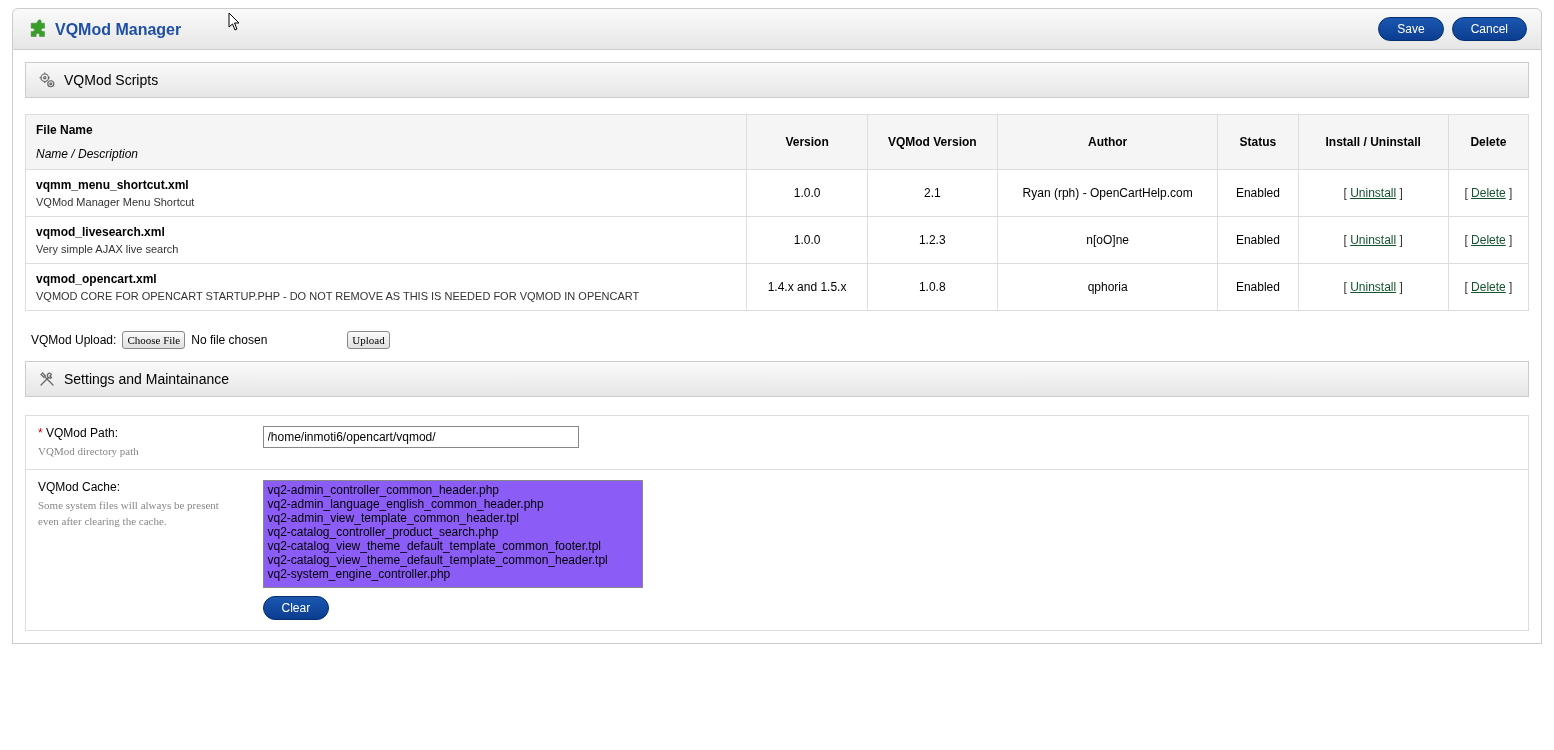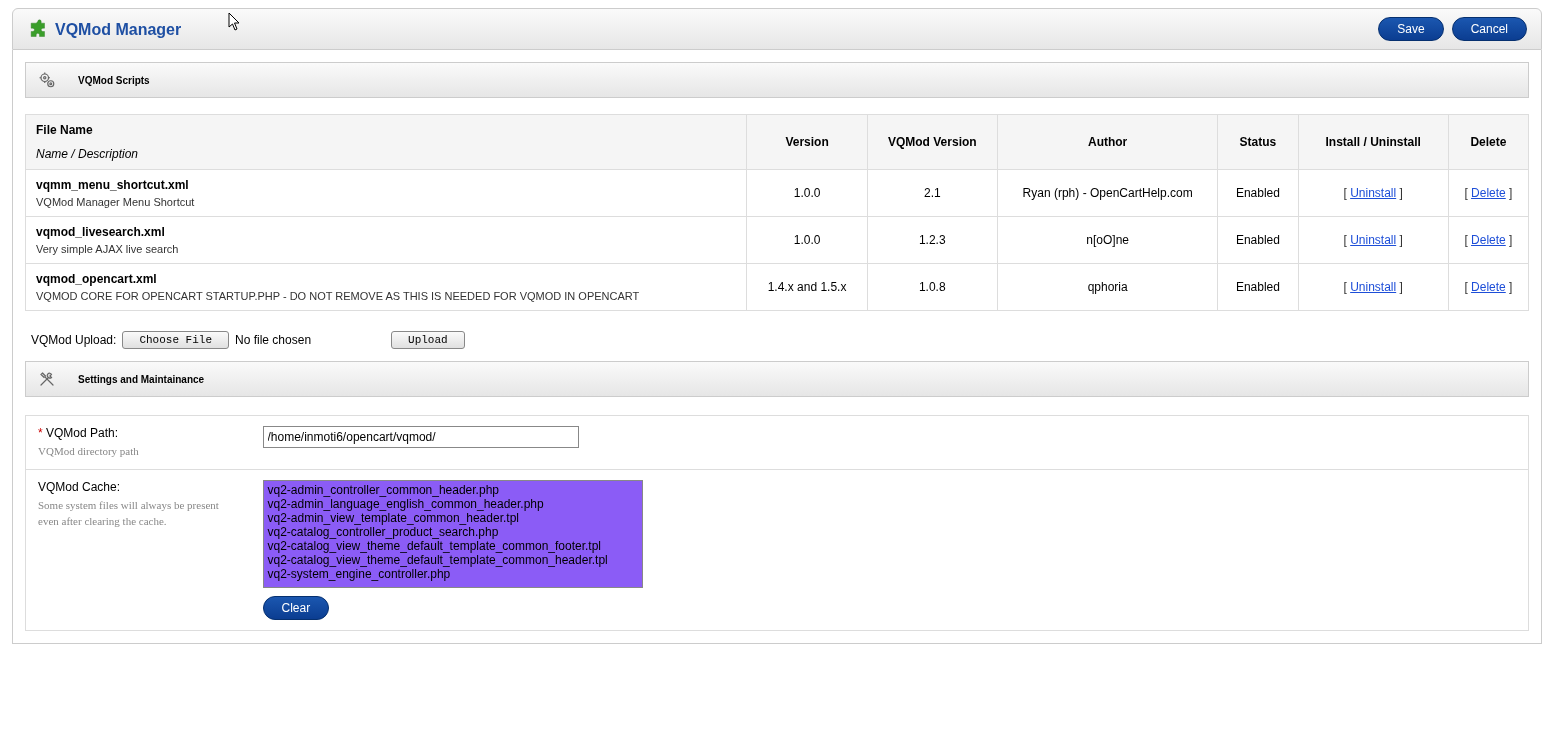--- a/index.html
+++ b/index.html
@@ -57,23 +57,23 @@
     background: #fff;
   }
 
   
   .section-heading {
     border: 1px solid #ccc;
     background: linear-gradient(#fafafa, #e6e6e6);
     padding: 8px 12px;
     display: flex;
     align-items: center;
-    gap: 22px;
-    font-weight: bold;
-    font-size: 10px;
+    gap: 8px;
+    font-weight: normal;
+    font-size: 14px;
     margin-top: 12px;
   }
   .section-heading:first-child { margin-top: 0; }
   .section-heading svg { display: block; }
 
   
   table.scripts {
     width: 100%;
     border-collapse: collapse;
     margin-top: 16px;
@@ -89,21 +89,21 @@
     text-align: center;
     font-weight: bold;
     vertical-align: middle;
   }
   table.scripts th.col-file { text-align: left; vertical-align: top; }
   .th-filename { font-weight: bold; margin-bottom: 10px; }
   .th-namedesc { font-style: italic; font-weight: normal; }
   table.scripts td.center { text-align: center; vertical-align: middle; }
   .file-name { font-weight: bold; margin-bottom: 4px; }
   .file-desc { font-size: 11px; color: #333; }
-  a.action-link { color: #1d4ed8; text-decoration: underline; cursor: pointer; }
+  a.action-link { color: #14532d; text-decoration: underline; cursor: pointer; }
   .bracketed::before { content: "[ "; color: #333; }
   .bracketed::after { content: " ]"; color: #333; }
 
   
   .col-file    { width: 720px; }
   .col-version { width: 120px; }
   .col-vqmver  { width: 130px; }
   .col-author  { width: 220px; }
   .col-status  { width: 80px; }
   .col-install { width: 150px; }
@@ -111,23 +111,23 @@
 
   
   .upload-row {
     margin: 20px 0 6px 6px;
     display: flex;
     align-items: center;
     gap: 6px;
     font-size: 12px;
   }
   .native-btn {
-    font-family: Liberation Mono, monospace;
+    font-family: Liberation Serif, serif;
     font-size: 11px;
-    padding: 2px 16px;
+    padding: 2px 4px;
     border: 1px solid #888;
     background: linear-gradient(#fafafa, #e0e0e0);
     border-radius: 3px;
     cursor: pointer;
   }
   .upload-gap { width: 68px; }
 
   
   table.settings {
     width: 100%;

